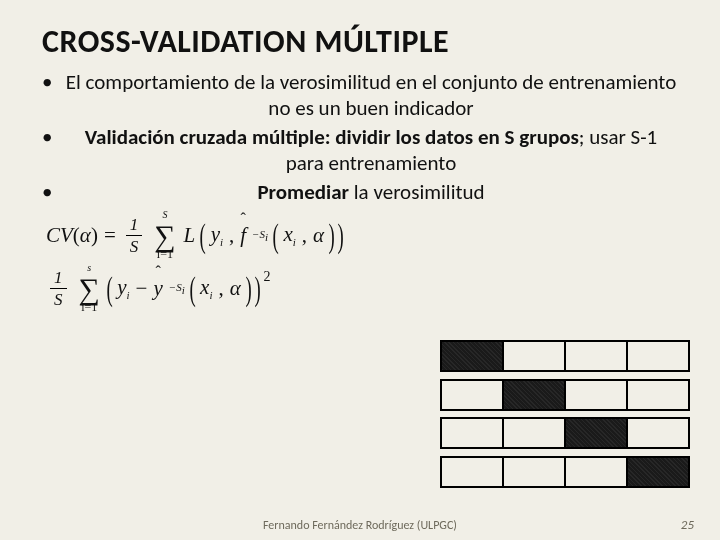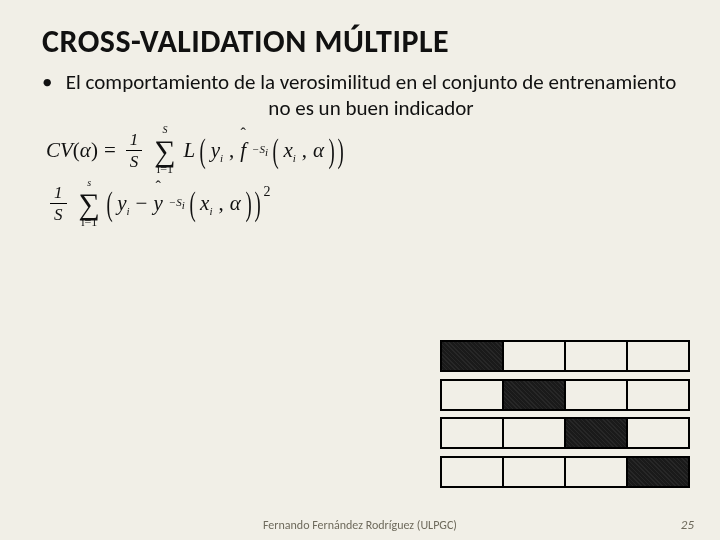--- a/index.html
+++ b/index.html
@@ -147,20 +147,26 @@
   }
 </style>
 </head>
 <body>
 
 <div class="slide">
   <h1>CROSS-VALIDATION MÚLTIPLE</h1>
 
   <ul class="bullets">
     <li><span>El comportamiento de la verosimilitud en el conjunto de entrenamiento no es un buen indicador</span></li>
+    <li>
+      <span class="b">Validación cruzada múltiple: dividir los datos en S grupos</span><span>; usar S-1 para entrenamiento</span>
+    </li>
+    <li>
+      <span class="b">Promediar</span><span> la verosimilitud</span>
+    </li>
   </ul>
 
   <div class="formulas">
 
     <div class="formula">
       <span><span>CV</span><span class="up">(</span><span>α</span><span class="up">)</span></span>
       <span class="up">=</span>
       <span class="frac">
         <span class="num">1</span>
         <span class="bar"></span>

